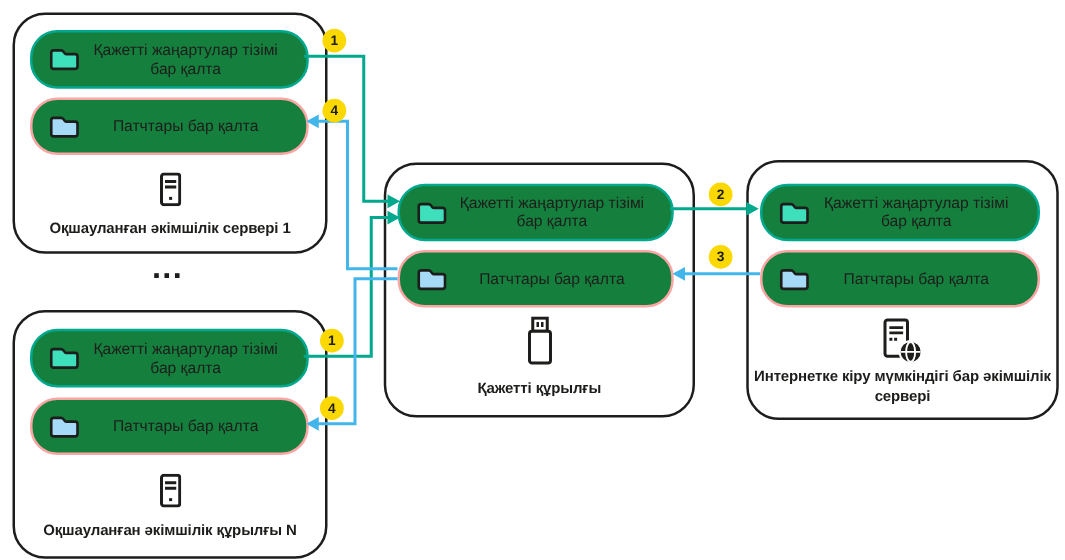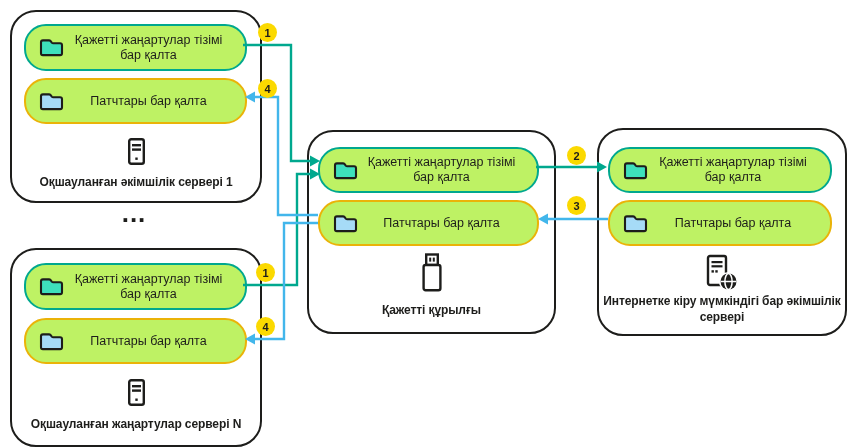--- a/index.html
+++ b/index.html
@@ -1,23 +1,23 @@
 <!DOCTYPE html>
 <html><head>
 <meta charset="utf-8">
 <style>
   html,body{margin:0;padding:0;background:#ffffff;}
   #canvas{
     position:relative;width:852px;height:448px;background:#ffffff;
     font-family:"Liberation Sans",sans-serif;color:#1D1D1B;overflow:hidden;
   }
   .box{position:absolute;border:2.5px solid #1D1D1B;border-radius:26px;background:#ffffff;z-index:1;}
-  .pill{position:absolute;display:flex;align-items:center;background:#bef264;border-radius:22px;}
+  .pill{position:absolute;display:flex;align-items:center;background:#15803d;border-radius:22px;}
   .pill.teal{border:2px solid #00A88E;}
-  .pill.blue{border:2px solid #eab308;}
+  .pill.blue{border:2px solid #fca5a5;}
   .pill .folder{flex:none;margin-left:13px;display:block;}
   .pill .lbl{flex:1;text-align:center;font-size:12.5px;line-height:15px;padding:0 16px 0 4px;}
   .box-icon{position:absolute;left:0;right:0;display:flex;justify-content:center;}
   .box-title{position:absolute;left:0;right:0;text-align:center;font-weight:bold;font-size:12px;line-height:16px;letter-spacing:-0.1px;}
   .ellipsis{position:absolute;left:104px;top:200px;width:60px;text-align:center;
     font-weight:bold;font-size:26px;line-height:26px;letter-spacing:1px;z-index:1;}
   .wires{position:absolute;left:0;top:0;z-index:2;pointer-events:none;}
   .badge{position:absolute;width:19px;height:19px;border-radius:50%;background:#FBD900;
     display:flex;align-items:center;justify-content:center;
     font-size:11px;font-weight:bold;color:#1D1D1B;z-index:3;}
@@ -67,21 +67,21 @@
       <div class="lbl">Патчтары бар қалта</div>
     </div>
     <div class="box-icon" style="bottom:39px">
       <svg width="17" height="27" viewBox="0 0 17 27">
         <rect x="1.2" y="1.2" width="14.6" height="24.6" rx="2" fill="#fff" stroke="#1D1D1B" stroke-width="2.4"></rect>
         <rect x="4" y="6" width="9" height="2.4" fill="#1D1D1B"></rect>
         <rect x="4" y="10.4" width="9" height="2.4" fill="#1D1D1B"></rect>
         <rect x="7.3" y="19.5" width="2.4" height="2.4" fill="#1D1D1B"></rect>
       </svg>
     </div>
-    <div class="box-title" style="bottom:13px">Оқшауланған жаңартулар сервері N</div>
+    <div class="box-title" style="bottom:13px">Оқшауланған әкімшілік құрылғы N</div>
   </div>
 
   <div class="box" style="left:307px;top:130px;width:245px;height:200px">
     <div class="pill teal" style="left:9px;top:15px;width:217px;height:42px">
       <svg class="folder" width="25" height="21" viewBox="0 0 26 22">
         <path d="M2 5.5 Q2 3.5 4 3.5 L10.3 3.5 Q11.4 3.5 12.1 4.4 L13.3 5.9 Q13.9 6.6 14.9 6.6 L22 6.6 Q24 6.6 24 8.6 L24 17 Q24 19 22 19 L4 19 Q2 19 2 17 Z" fill="#3EE0BC" stroke="#1D1D1B" stroke-width="2.2" stroke-linejoin="round"></path>
       </svg>
       <div class="lbl">Қажетті жаңартулар тізімі бар қалта</div>
     </div>
     <div class="pill blue" style="left:9px;top:68px;width:217px;height:42px">

